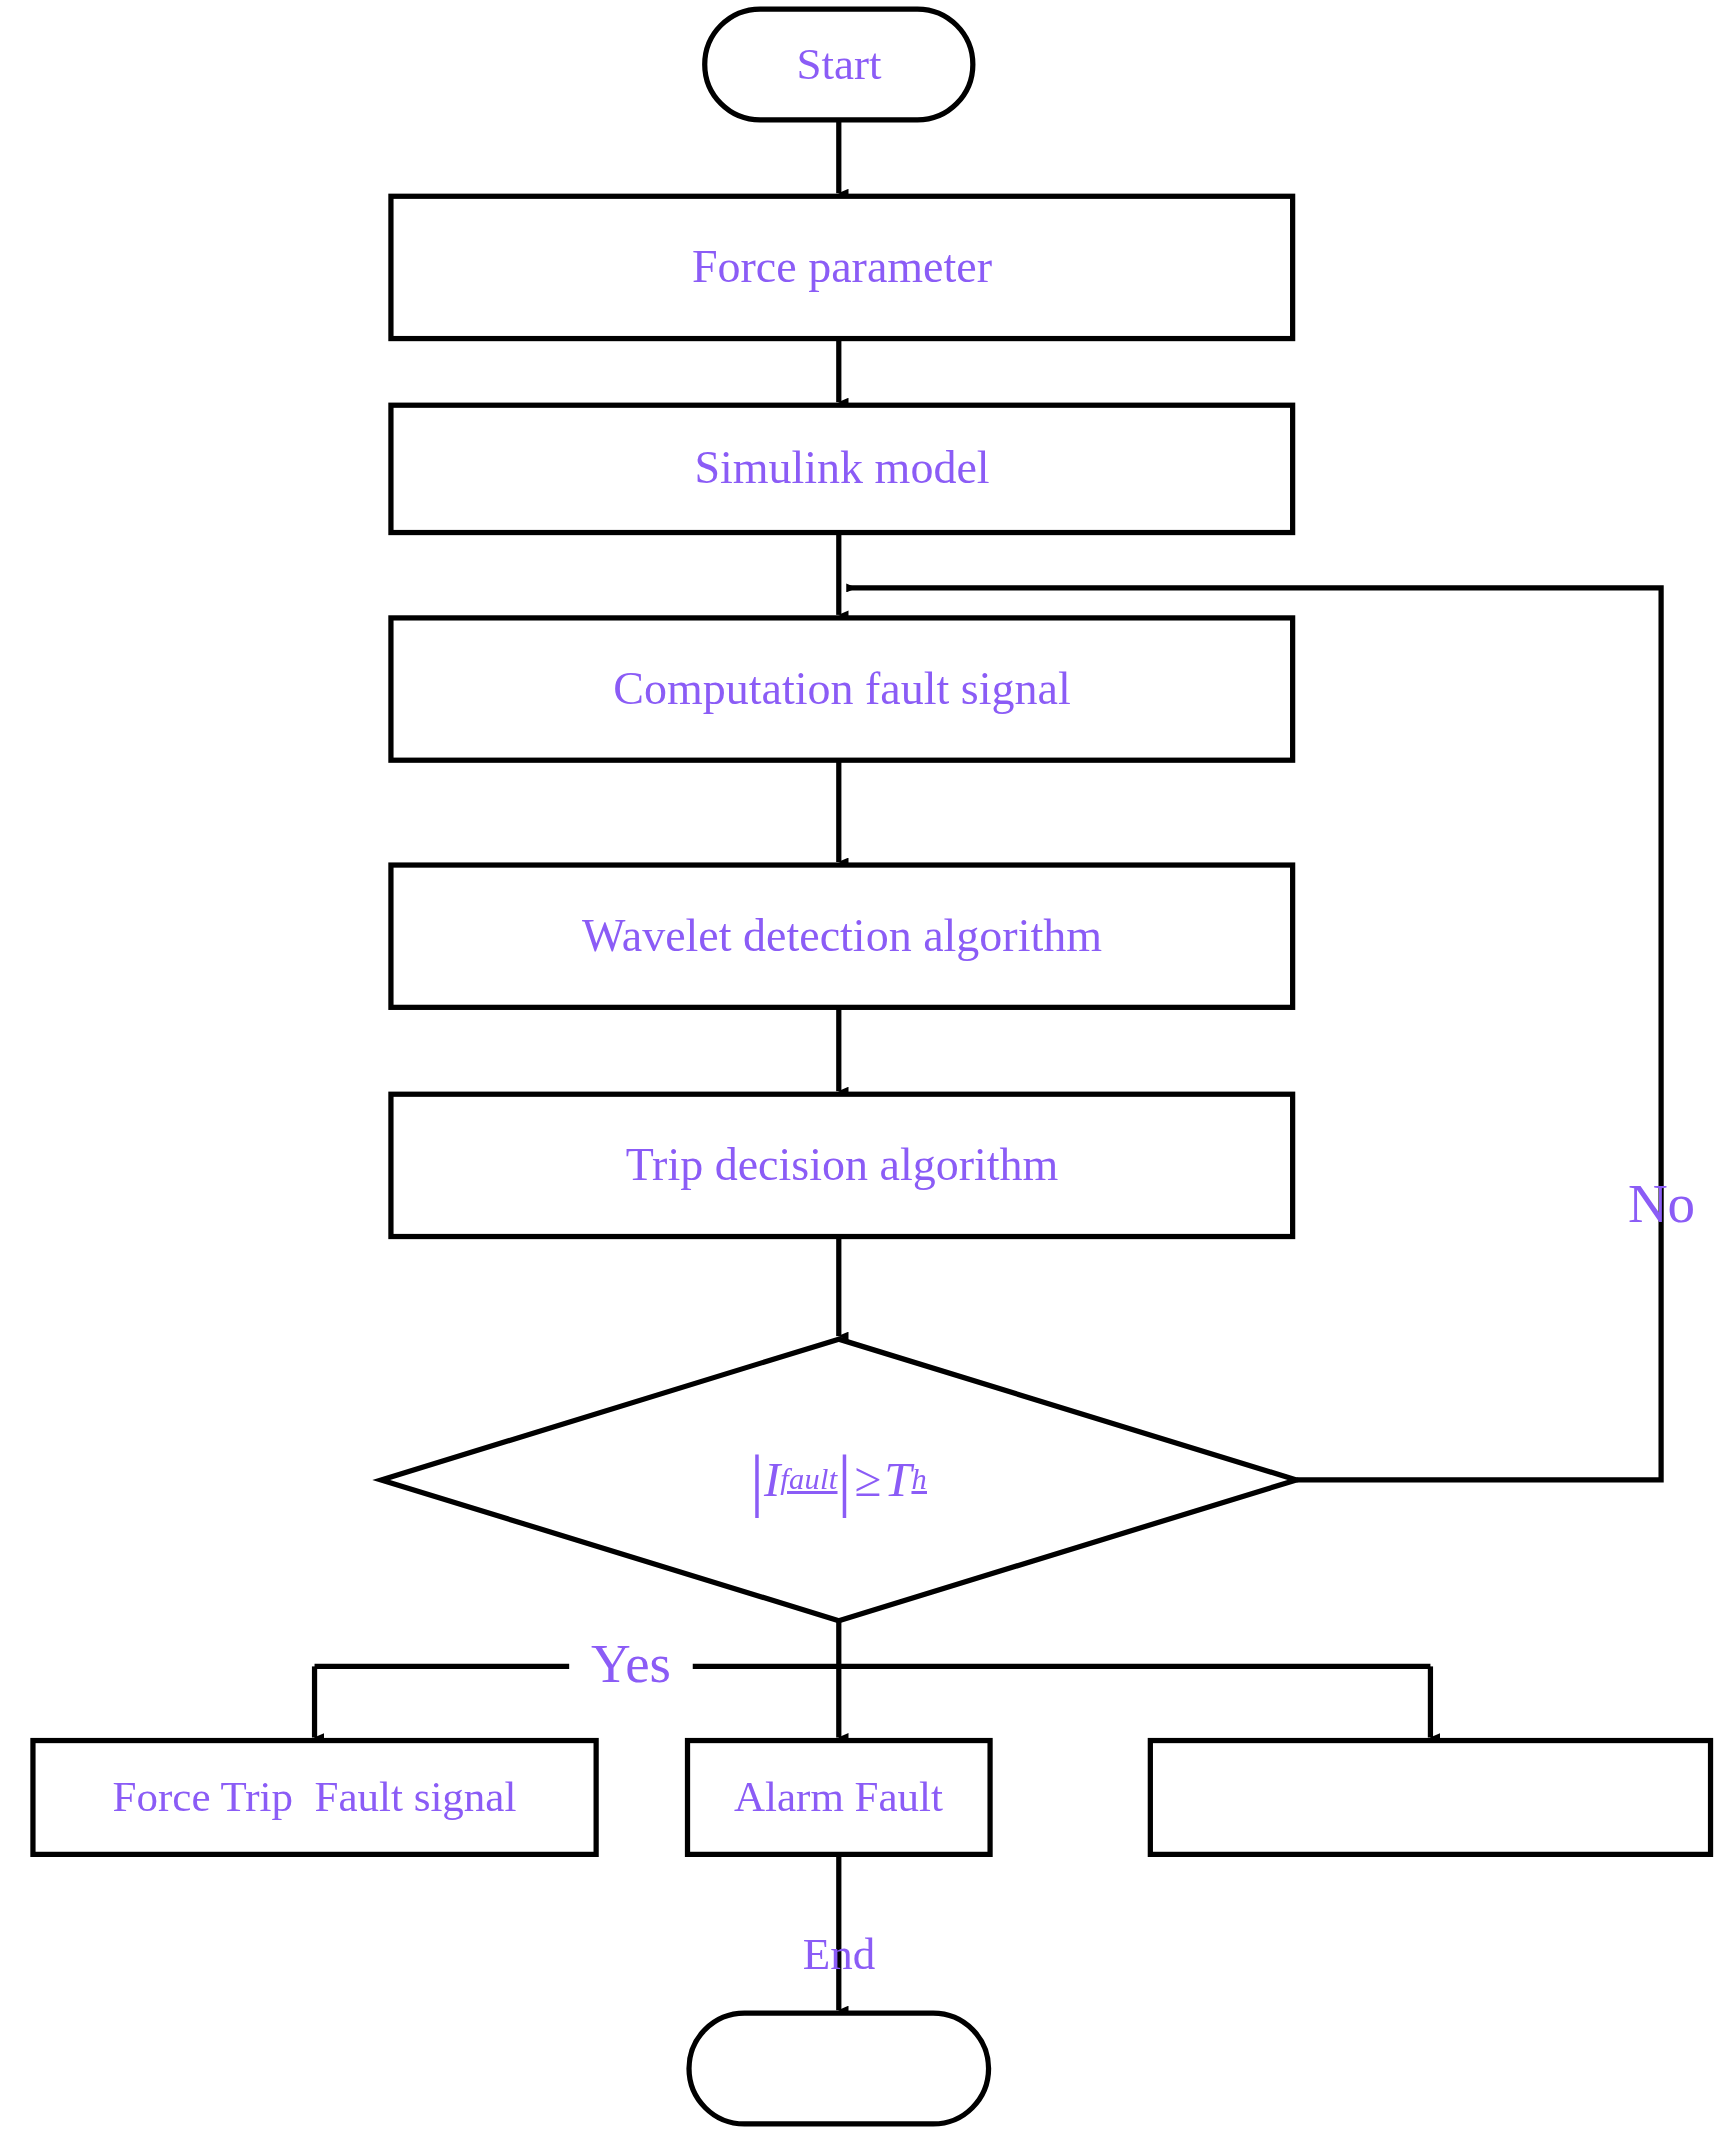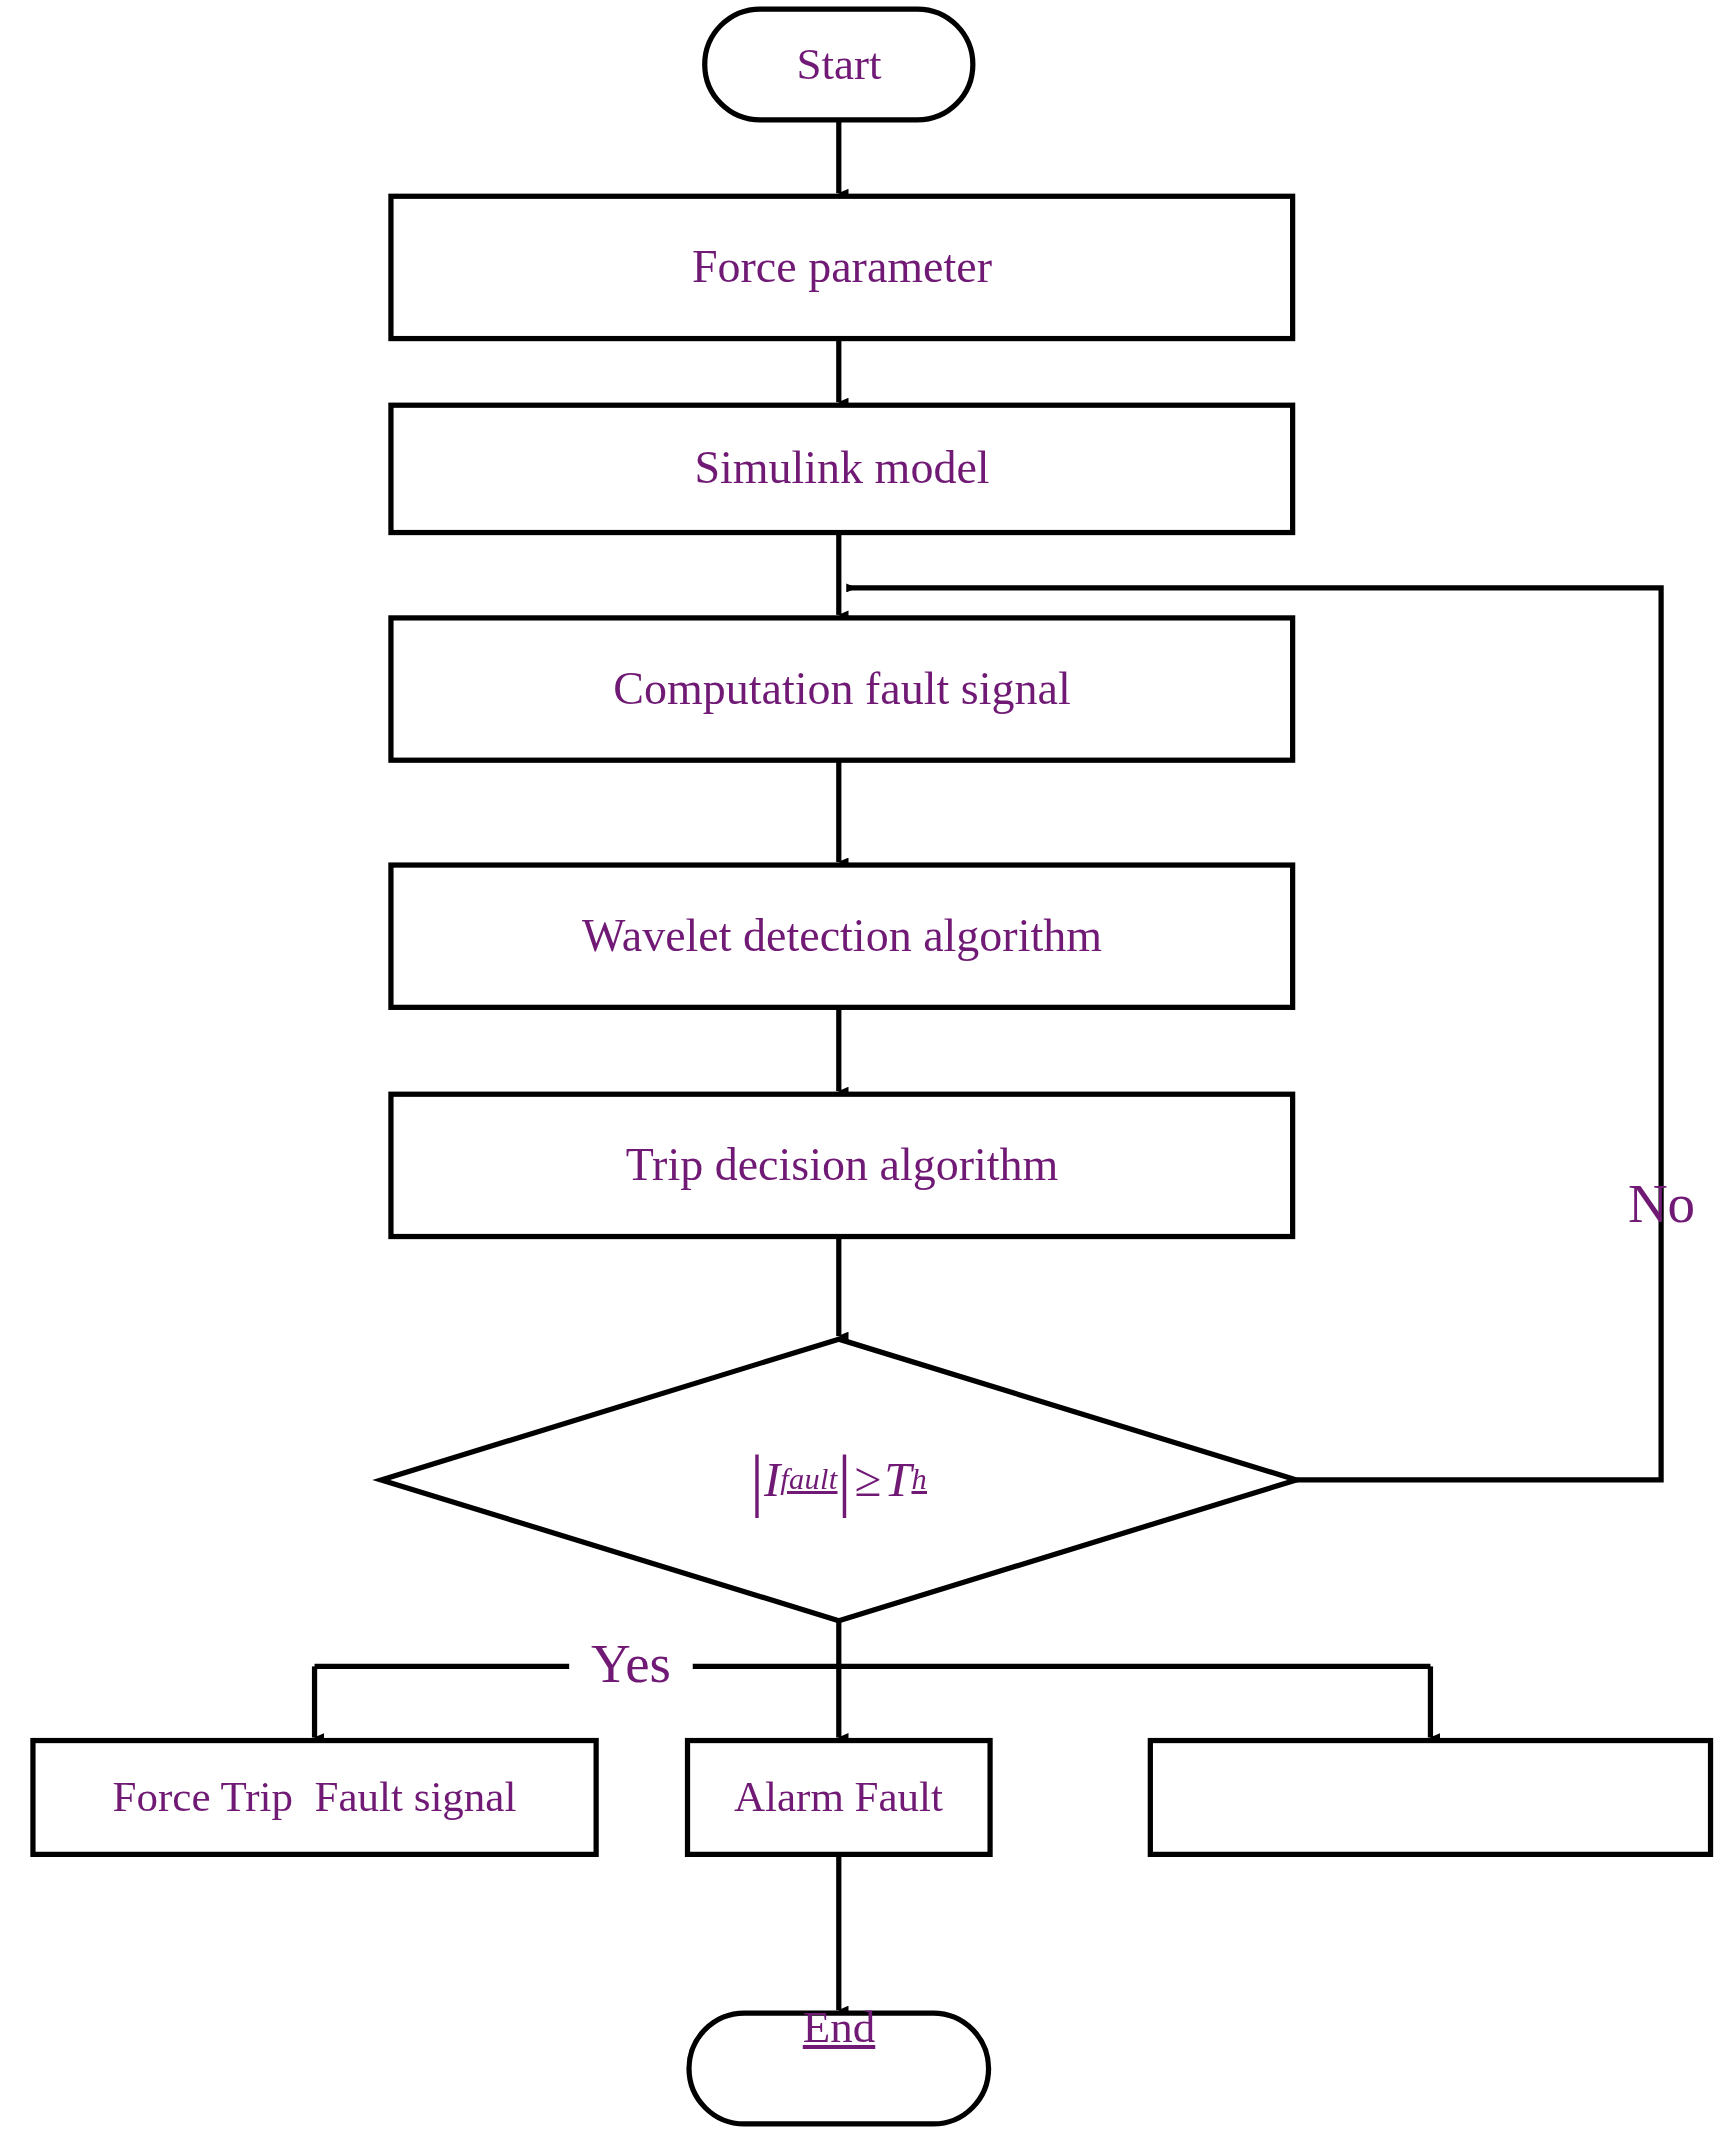--- a/index.html
+++ b/index.html
@@ -28,21 +28,21 @@
   }
   .node-label {
     position: absolute;
     display: flex;
     align-items: center;
     justify-content: center;
     text-align: right;
     white-space: pre;
     pointer-events: none;
     font-family: "Liberation Serif", "DejaVu Serif", serif;
-    color: #701a75;
+    color: #8b5cf6;
     line-height: 1.1;
   }
   .proc-label {
     font-size: 46px;
   }
   .term-label {
     font-size: 45px;
   }
   .small-box-label {
     font-size: 43px;
@@ -155,20 +155,20 @@
 
   <div class="node-label cond-label" style="left:644px; top:1423px; width:389px; height:114px;">
     <span class="mbar">|</span><span class="mvar">I</span><span class="msub">fault</span><span class="mbar">|</span><span class="mop">≥</span><span class="mvar">T</span><span class="msub">h</span>
   </div>
 
   <div class="node-label small-box-label" style="left:33px; top:1740px; width:563px; height:114px;">Force Trip  Fault signal</div>
 
   <div class="node-label small-box-label" style="left:687px; top:1740px; width:303px; height:114px;">Alarm Fault</div>
 
 
-  <div class="node-label term-label" style="left:689px; top:1972px; width:300px; height:111px;text-decoration:underline;">End</div>
+  <div class="node-label term-label" style="left:689px; top:1899px; width:300px; height:111px;">End</div>
 
   <div class="node-label branch-label" style="left:1594px; top:1159px; width:135px; height:90px;">No</div>
 
   <div class="node-label branch-label" style="left:560px; top:1618px; width:142px; height:93px;">Yes</div>
 
 </div>
 
 
 </body></html>

